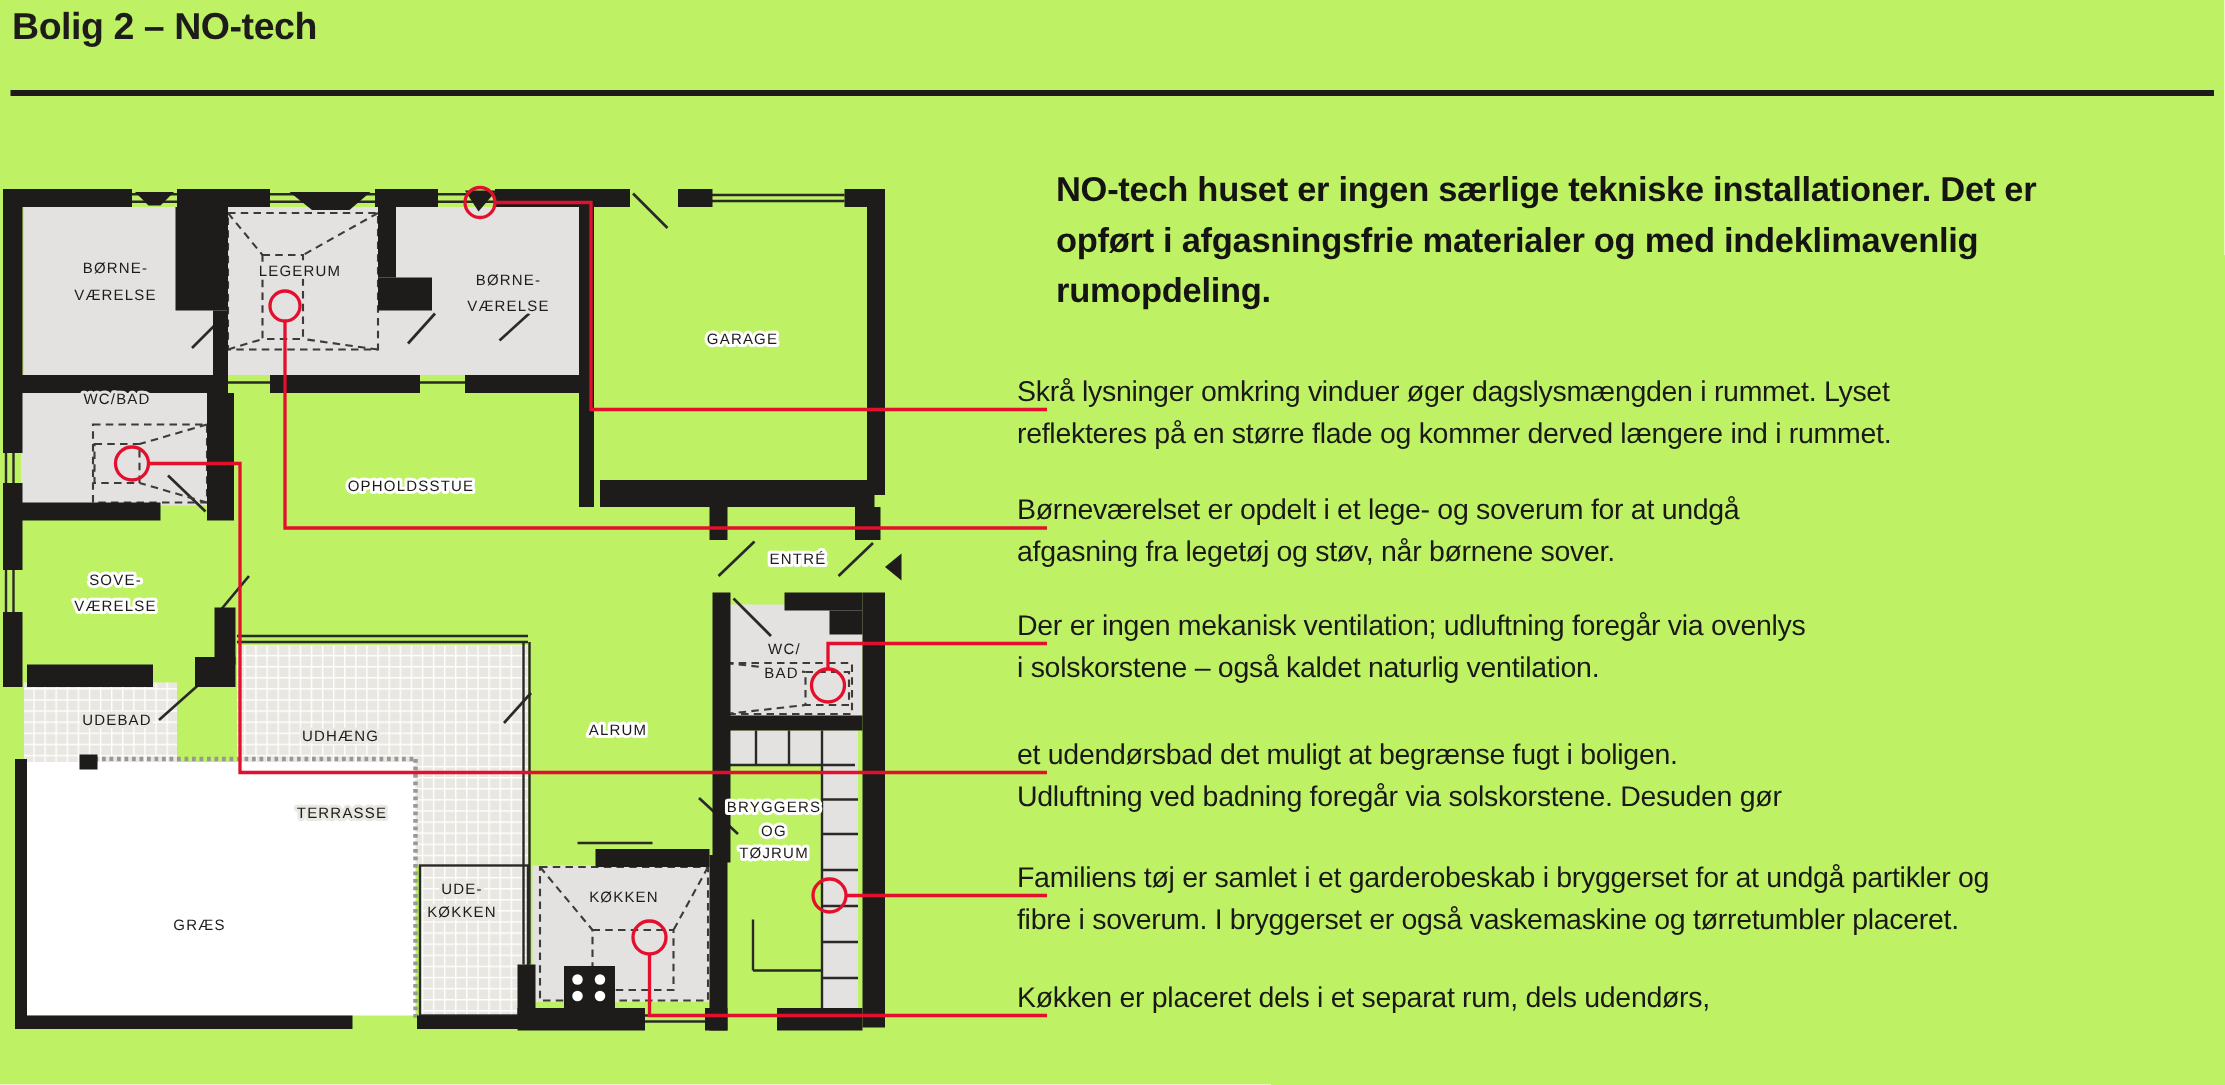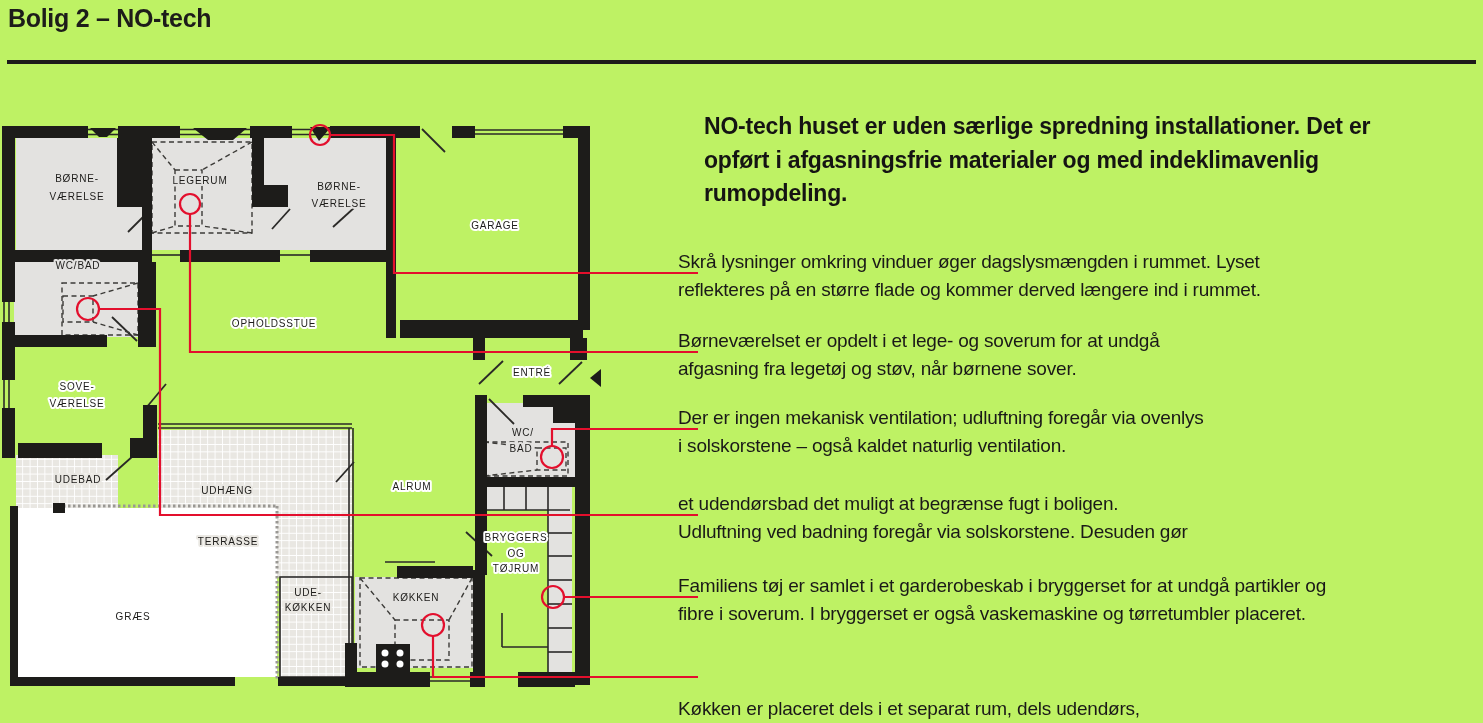--- a/index.html
+++ b/index.html
@@ -7,21 +7,21 @@
           font-family:"Liberation Sans",sans-serif;color:#1a1918;}
   .page-title{position:absolute;left:8px;top:4px;font-size:25px;font-weight:bold;
               letter-spacing:-0.3px;color:#1d1c1a;margin:0;}
   .rule{position:absolute;left:7px;top:60px;width:1469px;height:4px;background:#1d1c1a;}
   .plan-svg{position:absolute;left:0;top:100px;}
   .intro{position:absolute;left:704px;top:110px;font-size:23px;font-weight:bold;
          line-height:33.5px;letter-spacing:-0.2px;color:#151413;}
   .note{position:absolute;left:678px;font-size:19px;line-height:28px;
         letter-spacing:-0.2px;color:#1a1918;}
   .note span,.intro span{display:block;white-space:nowrap;}
-  .n1{top:248px;} .n2{top:327px;} .n3{top:404px;} .n4{top:490px;} .n5{top:572px;} .n6{top:652px;margin-top:43px;}
+  .n1{top:248px;} .n2{top:327px;} .n3{top:404px;} .n4{top:490px;} .n5{top:572px;} .n6{top:652px;}
   
   .wall{fill:#1d1c1a;}
   .gray{fill:#e3e2e0;}
   .thin{stroke:#2a2927;stroke-width:1.6;fill:none;}
   .door{stroke:#2a2927;stroke-width:1.8;fill:none;}
   .dash{stroke:#3c3b38;stroke-width:1.4;fill:none;stroke-dasharray:5 3.5;}
   .dot{stroke:#9a9894;stroke-width:3;fill:none;stroke-dasharray:2.5 2.5;}
   .red{stroke:#e30f2d;stroke-width:2.2;fill:none;}
   text{font-family:"Liberation Sans",sans-serif;font-size:10px;letter-spacing:0.8px;
        fill:#1d1c1a;text-anchor:middle;paint-order:stroke;stroke-linejoin:round;}
@@ -234,21 +234,21 @@
       <path d="M99,309 H160 V515 H698"></path>
       <circle cx="88" cy="309" r="11"></circle>
       <path d="M564,597 H698"></path>
       <circle cx="553" cy="597" r="11"></circle>
       <path d="M433,636 V677 H698"></path>
       <circle cx="433" cy="625" r="11"></circle>
     </g>
   </svg>
 
   <div class="intro">
-    <span>NO-tech huset er uden særlige spredning installationer. Det er</span>
+    <span>NO-tech huset er ingen særlige tekniske installationer. Det er</span>
     <span>opført i afgasningsfrie materialer og med indeklimavenlig</span>
     <span>rumopdeling.</span>
   </div>
 
   <div class="note n1">
     <span>Skrå lysninger omkring vinduer øger dagslysmængden i rummet. Lyset</span>
     <span>reflekteres på en større flade og kommer derved længere ind i rummet.</span>
   </div>
   <div class="note n2">
     <span>Børneværelset er opdelt i et lege- og soverum for at undgå</span>

